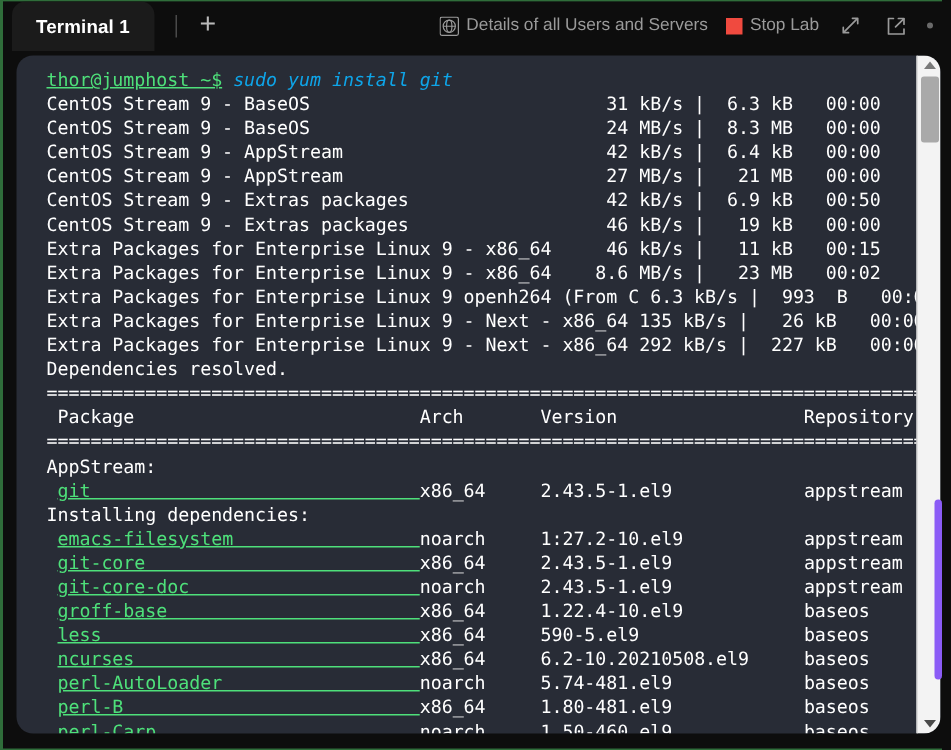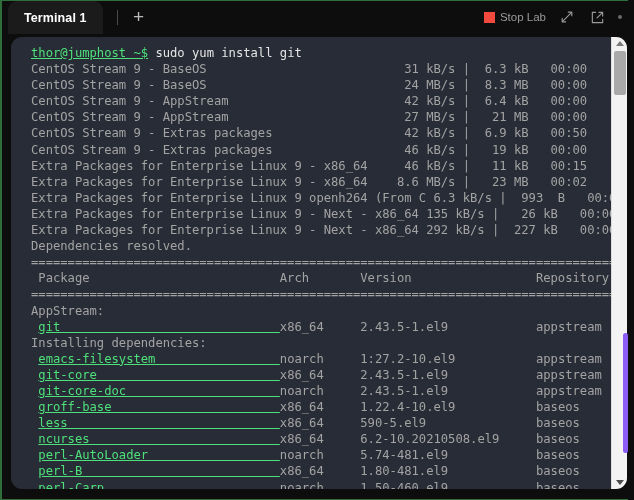--- a/index.html
+++ b/index.html
@@ -129,22 +129,22 @@
   pre.term-text {
     font-family: "DejaVu Sans Mono", "Liberation Mono", monospace;
     font-size: 12.2px;
     line-height: 16.1px;
     color: #e6e9ef;
     white-space: pre;
     letter-spacing: -0.02px;
   }
 
   .c-green  { color: #4ee07a; text-decoration: underline; }
-  .c-white  { color: #e5e5e5; }
-  .c-grey   { color: #a3a3a3; }
+  .c-white  { color: #0ea5e9; font-style: italic; }
+  .c-grey   { color: #ffffff; }
 
   
   .term-scroll {
     flex: 0 0 16px;
     width: 16px;
     background: #f3f3f3;
     position: relative;
     border-left: 1px solid #dcdcdc;
     cursor: pointer;
   }
@@ -203,20 +203,29 @@
     </div>
 
     <div class="tab-sep"></div>
 
     <div class="new-tab">
       <span>+</span>
     </div>
 
     <div class="topbar-right">
 
+      <div class="tb-item">
+        <svg class="globe-icon" viewBox="0 0 16 16">
+          <rect x="0.5" y="0.5" width="15" height="15" rx="1.5" fill="none" stroke="#9a9a9a"></rect>
+          <circle cx="8" cy="8" r="5" fill="none" stroke="#9a9a9a" stroke-width="1"></circle>
+          <ellipse cx="8" cy="8" rx="2.2" ry="5" fill="none" stroke="#9a9a9a" stroke-width="1"></ellipse>
+          <line x1="3" y1="8" x2="13" y2="8" stroke="#9a9a9a" stroke-width="1"></line>
+        </svg>
+        <span>Details of all Users and Servers</span>
+      </div>
 
       <div class="tb-item">
         <span class="stop-square"></span>
         <span>Stop Lab</span>
       </div>
 
       <div class="icon-btn">
         <svg width="14" height="14" viewBox="0 0 16 16">
           <path d="M9.5 2.5H13.5V6.5" fill="none" stroke="#9a9a9a" stroke-width="1.3" stroke-linecap="round" stroke-linejoin="round"></path>
           <path d="M6.5 13.5H2.5V9.5" fill="none" stroke="#9a9a9a" stroke-width="1.3" stroke-linecap="round" stroke-linejoin="round"></path>

